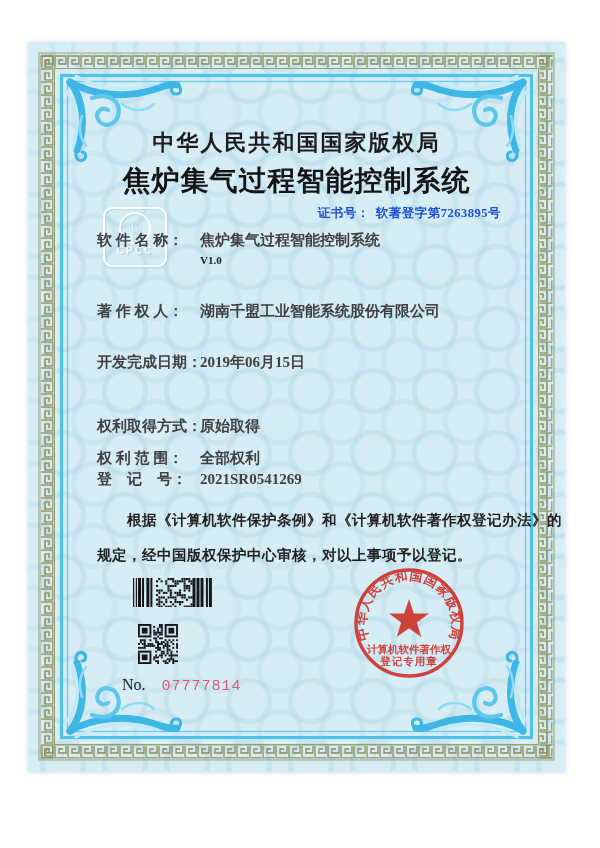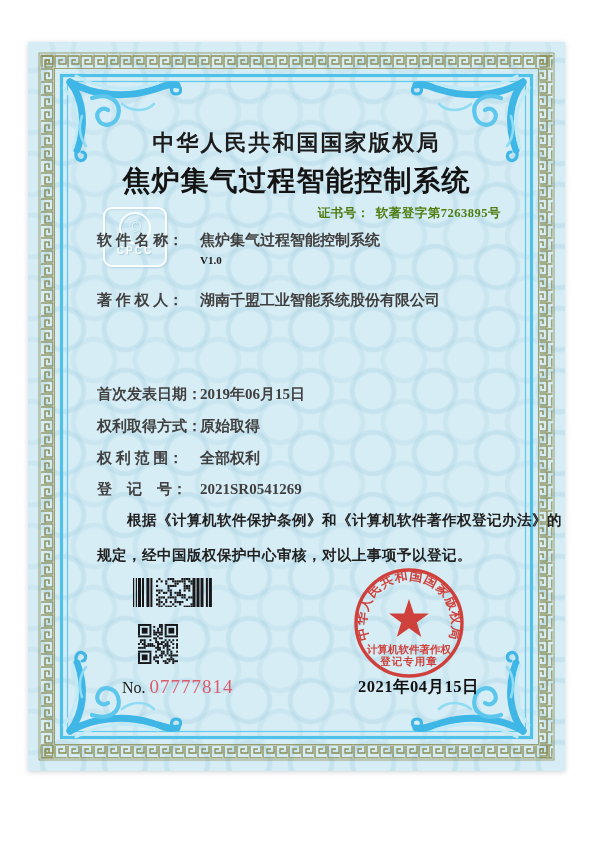--- a/index.html
+++ b/index.html
@@ -16,35 +16,35 @@
   .flo{width:130px;height:100px;}
   .flo.tl{left:24px;top:22px;}
   .flo.tr{left:383px;top:22px;transform:scaleX(-1);}
   .flo.bl{left:24px;top:607px;transform:scaleY(-1);}
   .flo.br{left:383px;top:607px;transform:scale(-1,-1);}
   .authority{position:absolute;top:86px;left:0;width:100%;text-align:center;font-size:22px;
     font-weight:bold;letter-spacing:2px;color:#1c1c1c;}
   .cert-title{position:absolute;top:120px;left:0;width:100%;text-align:center;font-size:28px;
     font-weight:bold;letter-spacing:1px;color:#141414;}
   .cert-no{position:absolute;top:163px;left:0;right:64px;text-align:right;font-size:12.5px;
-    font-weight:bold;color:#4d7c0f;letter-spacing:.5px;}
+    font-weight:bold;color:#1d4ed8;letter-spacing:.5px;}
   .cert-no .lbl{margin-right:6px;}
   .row{position:absolute;left:69px;font-size:15px;font-weight:bold;color:#404040;white-space:nowrap;}
   .row .label{display:inline-block;width:103px;}
-  .r1{top:189px}.r2{top:249px}.r3{top:311px}.r4{top:343px}.r5{top:375px}.r6{top:407px}.r7{top:438px}
+  .r1{top:189px}.r2{top:260px}.r3{top:311px}.r4{top:343px}.r5{top:375px}.r6{top:407px}.r7{top:428px}
   .v2{position:absolute;left:172px;top:212px;font-size:11px;font-weight:bold;color:#1b1b1b;}
   .stmt{position:absolute;left:69px;font-size:14.5px;font-weight:bold;color:#202020;
     letter-spacing:.5px;white-space:nowrap;}
   .s1{top:469px;padding-left:30px;}
   .s2{top:504px;}
   .barcode{position:absolute;left:105px;top:536px;}
   .qr{position:absolute;left:110px;top:582px;}
   .serial{position:absolute;left:94px;top:634px;font-size:16px;color:#1b1b1b;white-space:nowrap;}
-  .serial .num{font-family:Liberation Serif, serif;font-size:19px;
-    color:#dc5a6c;letter-spacing:1px;margin-left:4px;}
+  .serial .num{font-family:Liberation Mono, monospace;font-size:15px;
+    color:#dc5a6c;letter-spacing:1px;margin-left:16px;}
   .date{position:absolute;left:330px;top:634px;font-size:16.5px;font-weight:bold;color:#111;
     letter-spacing:.5px;white-space:nowrap;}
   .seal{position:absolute;left:321px;top:521px;width:120px;height:120px;opacity:.9;}
   .emboss{position:absolute;left:75px;top:165px;width:60px;height:56px;border-radius:9px;
     border:2px solid rgba(255,255,255,.95);
     box-shadow:1px 1px 2px rgba(150,190,205,.55),inset 1px 1px 2px rgba(150,190,205,.40);}
   .emboss .circ{width:28px;height:28px;border-radius:50%;border:2px solid rgba(255,255,255,.9);
     margin:3px auto 0;box-shadow:inset 1px 1px 1px rgba(150,190,205,.5);
     text-align:center;line-height:26px;font-size:17px;color:rgba(235,250,255,.95);
     text-shadow:1px 1px 1px rgba(150,190,205,.6);}
@@ -118,22 +118,22 @@
     <span class="lbl">证书号：</span><span>软著登字第7263895号</span>
   </div>
 
   <div class="row r1">
     <span class="label">软 件 名 称：</span><span>焦炉集气过程智能控制系统</span>
   </div>
   <div class="v2">V1.0</div>
   <div class="row r2">
     <span class="label">著 作 权 人：</span><span>湖南千盟工业智能系统股份有限公司</span>
   </div>
-  <div class="row r4">
-    <span class="label">首次发表日期：</span><span>2019年06月15日</span>
+  <div class="row r3">
+    <span class="label">开发完成日期：</span><span>2019年06月15日</span>
   </div>
   <div class="row r5">
     <span class="label">权利取得方式：</span><span>原始取得</span>
   </div>
   <div class="row r6">
     <span class="label">权 利 范 围：</span><span>全部权利</span>
   </div>
   <div class="row r7">
     <span class="label">登　记　号：</span><span>2021SR0541269</span>
   </div>
@@ -387,21 +387,20 @@
       <rect x="38.095238095238095" y="20.952380952380953" width="1.9547619047619047" height="1.9547619047619047" fill="#17171a"></rect>
       <rect x="38.095238095238095" y="22.857142857142854" width="1.9547619047619047" height="1.9547619047619047" fill="#17171a"></rect>
       <rect x="38.095238095238095" y="26.666666666666664" width="1.9547619047619047" height="1.9547619047619047" fill="#17171a"></rect>
       <rect x="38.095238095238095" y="30.476190476190474" width="1.9547619047619047" height="1.9547619047619047" fill="#17171a"></rect>
       <rect x="38.095238095238095" y="36.19047619047619" width="1.9547619047619047" height="1.9547619047619047" fill="#17171a"></rect>
     </svg>
 
   <div class="serial">
     <span>No.</span><span class="num">07777814</span>
   </div>
-  <div class="date">2021年04月15日</div>
 
   <svg class="seal" viewBox="0 0 120 120">
     <defs>
       <path id="arcpath" d="M19.6,74.7 A43,43 0 1 1 100.4,74.7" fill="none"></path>
     </defs>
     <circle cx="60" cy="60" r="53" fill="none" stroke="#cf2f28" stroke-width="3.4"></circle>
     <text font-size="13" font-weight="bold" fill="#cf2f28" letter-spacing="1">
       <textPath href="#arcpath" startOffset="50%" text-anchor="middle">中华人民共和国国家版权局</textPath>
     </text>
     <polygon fill="#cf2f28" points="60,36 64.8,50.4 80,50.5 67.8,59.5 72.3,74 60,65.2 47.7,74 52.2,59.5 40,50.5 55.2,50.4"></polygon>

